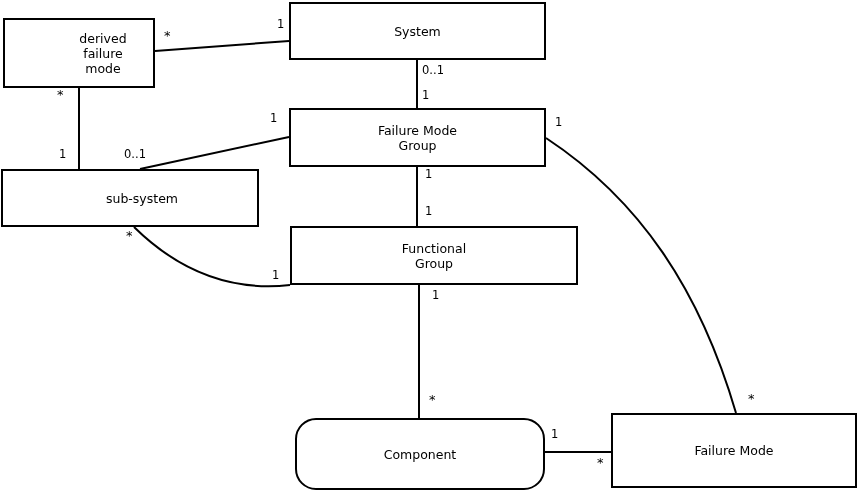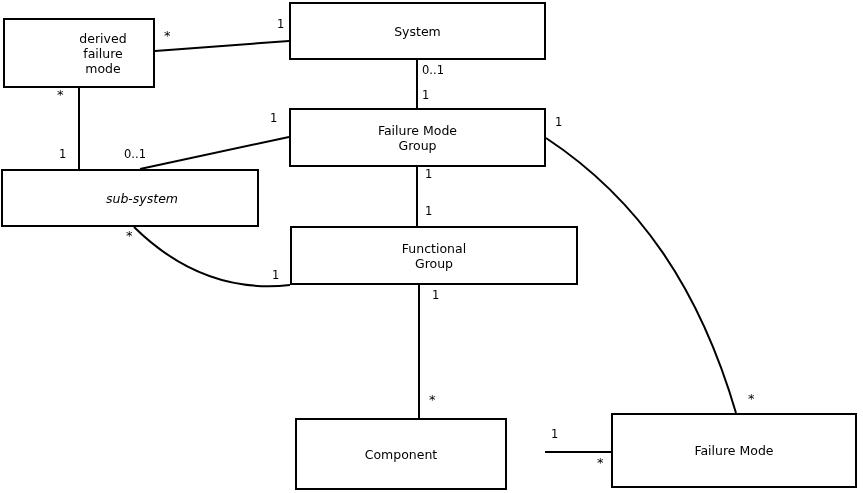--- a/index.html
+++ b/index.html
@@ -42,21 +42,20 @@
     text-align: center;
     white-space: pre-line;
     font-family: "DejaVu Sans", sans-serif;
   }
   
   .uml-class.label-shift-right .class-name {
     margin-left: 48px;
   }
   .uml-class.label-shift-right-small .class-name {
     margin-left: 24px;
-    font-style: italic;
   }
   .mult-label {
     position: absolute;
     font-size: 11.5px;
     line-height: 12px;
     color: #000000;
     font-family: "DejaVu Sans", sans-serif;
     white-space: nowrap;
     z-index: 3;
   }
@@ -100,21 +99,21 @@
 
   <div class="uml-class label-shift-right-small" style="left:1px; top:169px; width:258px; height:58px;">
     <span class="class-name">sub-system</span>
   </div>
 
   <div class="uml-class" style="left:290px; top:226px; width:288px; height:59px;">
     <span class="class-name">Functional
 Group</span>
   </div>
 
-  <div class="uml-class" style="left:295px; top:418px; width:212px; height:72px;">
+  <div class="uml-class" style="left:295px; top:418px; width:250px; height:72px;border-radius:21px;">
     <span class="class-name">Component</span>
   </div>
 
   <div class="uml-class" style="left:611px; top:413px; width:246px; height:75px;">
     <span class="class-name">Failure Mode</span>
   </div>
 
   <span class="mult-label star" style="left:164px; top:30px;">*</span>
   <span class="mult-label" style="left:277px; top:18px;">1</span>
   <span class="mult-label" style="left:422px; top:64px;">0..1</span>

